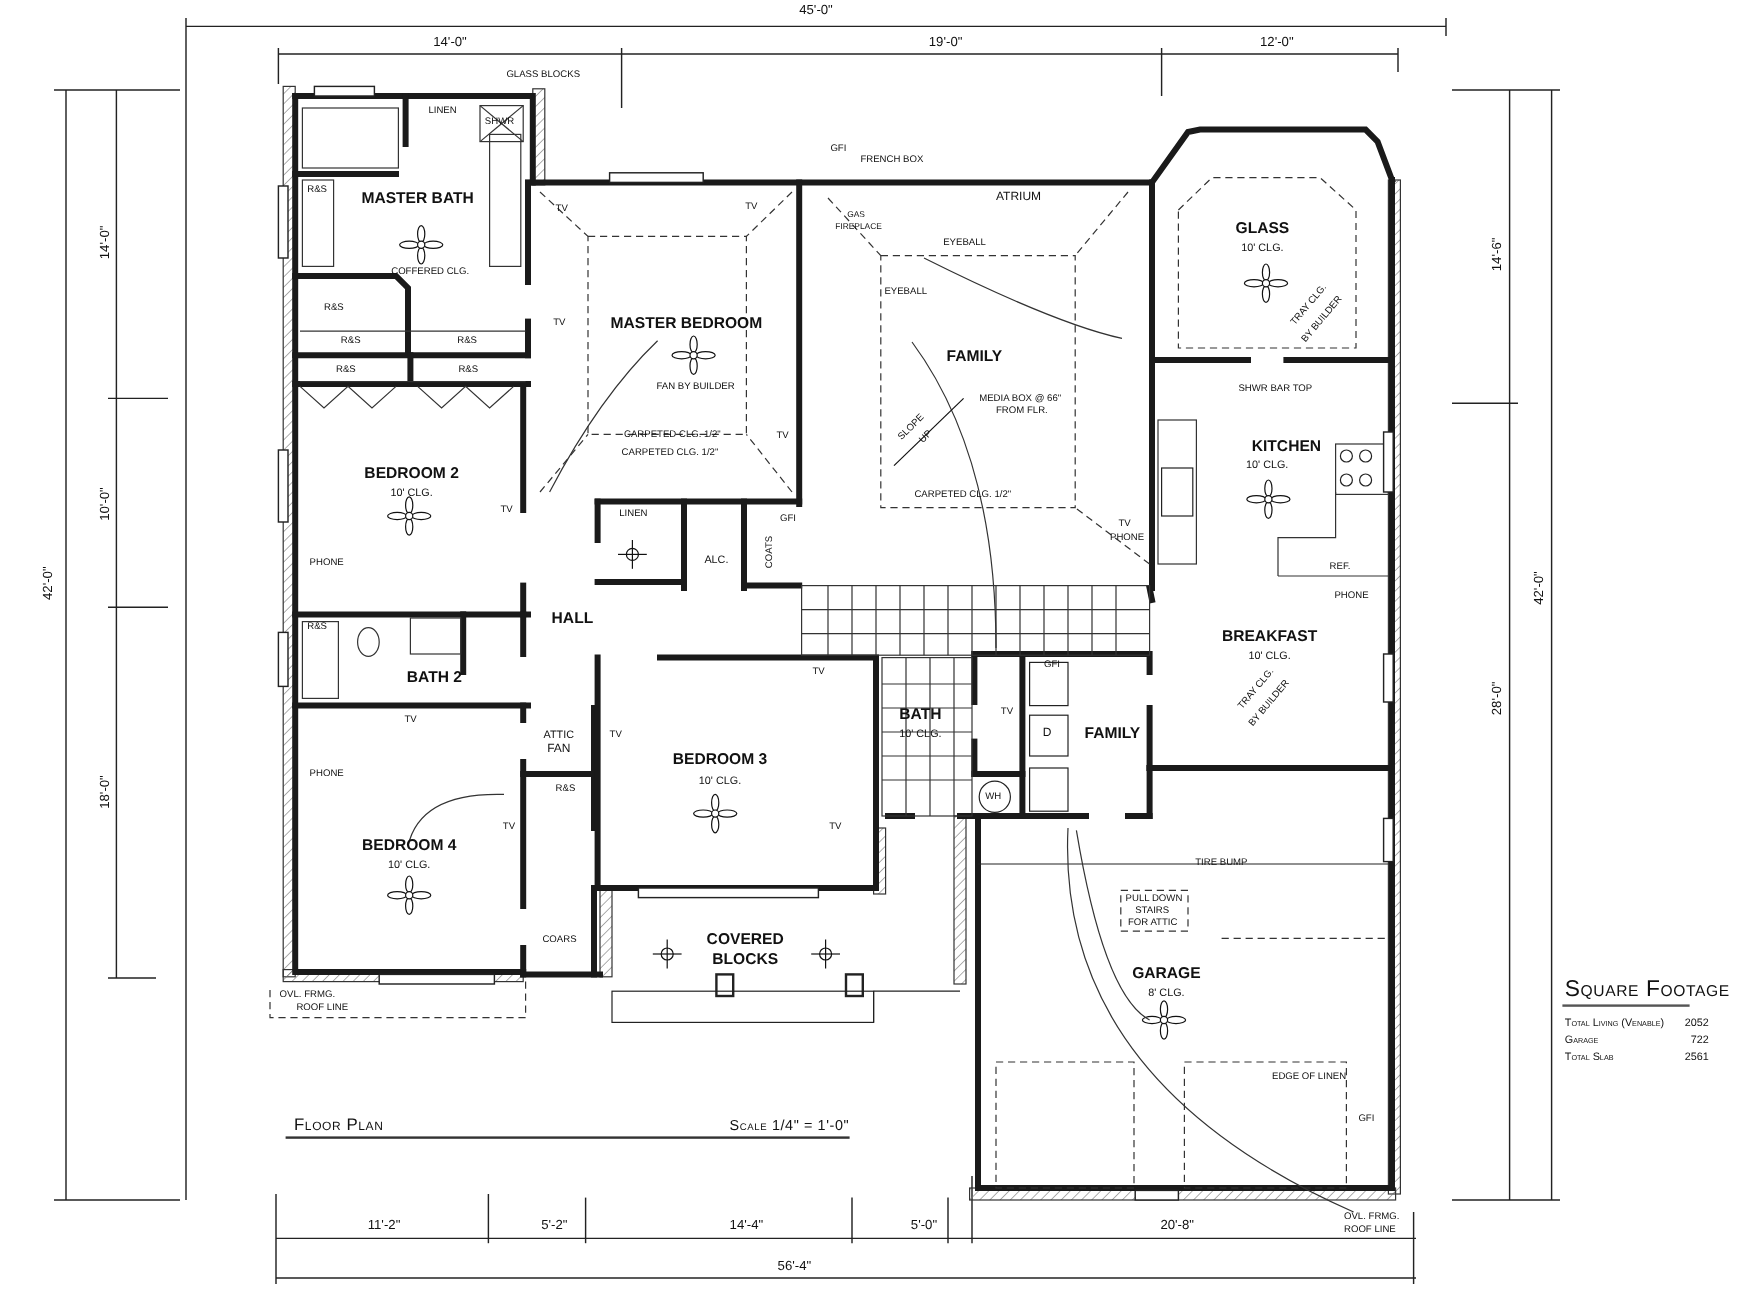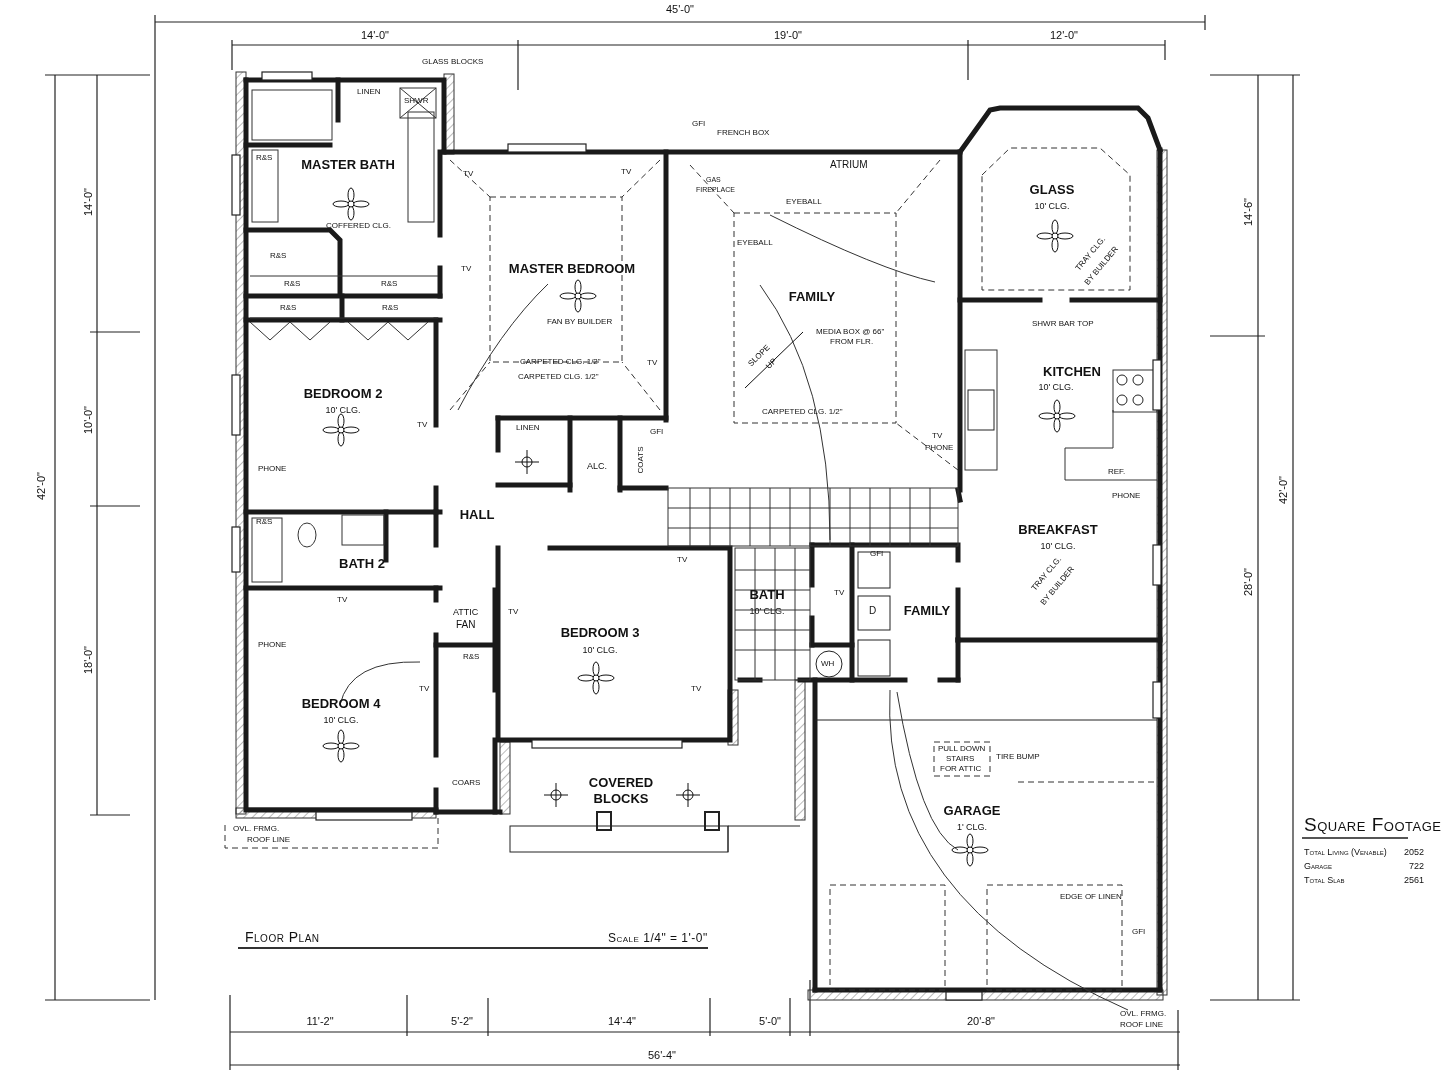--- a/index.html
+++ b/index.html
@@ -317,25 +317,25 @@
 <div class="lbl clg" style="left:600px;top:646px;">10' CLG.</div>
 <div class="lbl room" style="left:341px;top:697px;">BEDROOM 4</div>
 <div class="lbl clg" style="left:341px;top:716px;">10' CLG.</div>
 <div class="lbl note" style="left:258px;top:641px;">PHONE</div>
 <div class="lbl room" style="left:767px;top:588px;">BATH</div>
 <div class="lbl clg" style="left:767px;top:607px;">10' CLG.</div>
 <div class="lbl room" style="left:927px;top:604px;">FAMILY</div>
 <div class="lbl note" style="left:869px;top:606px;font-size:10px;">D</div>
 <div class="lbl note" style="left:821px;top:660px;">WH</div>
 <div class="lbl room" style="left:972px;top:804px;">GARAGE</div>
-<div class="lbl clg" style="left:972px;top:823px;">1' CLG.</div>
+<div class="lbl clg" style="left:972px;top:823px;">8' CLG.</div>
 <div class="lbl note" style="left:938px;top:745px;">PULL DOWN</div>
 <div class="lbl note" style="left:946px;top:755px;">STAIRS</div>
 <div class="lbl note" style="left:940px;top:765px;">FOR ATTIC</div>
-<div class="lbl note" style="left:996px;top:715px;margin-top:38px;">TIRE BUMP</div>
+<div class="lbl note" style="left:996px;top:715px;">TIRE BUMP</div>
 <div class="lbl note" style="left:1060px;top:893px;">EDGE OF LINEN</div>
 <div class="lbl room" style="left:621px;top:776px;">COVERED</div>
 <div class="lbl room" style="left:621px;top:792px;">BLOCKS</div>
 <div class="lbl note" style="left:453px;top:608px;font-size:9px;">ATTIC</div>
 <div class="lbl note" style="left:456px;top:620px;font-size:10px;">FAN</div>
 
 <div class="lbl note" style="left:422px;top:58px;">GLASS BLOCKS</div>
 <div class="lbl note" style="left:357px;top:88px;">LINEN</div>
 <div class="lbl note" style="left:404px;top:97px;">SHWR</div>
 <div class="lbl note" style="left:256px;top:154px;">R&amp;S</div>

